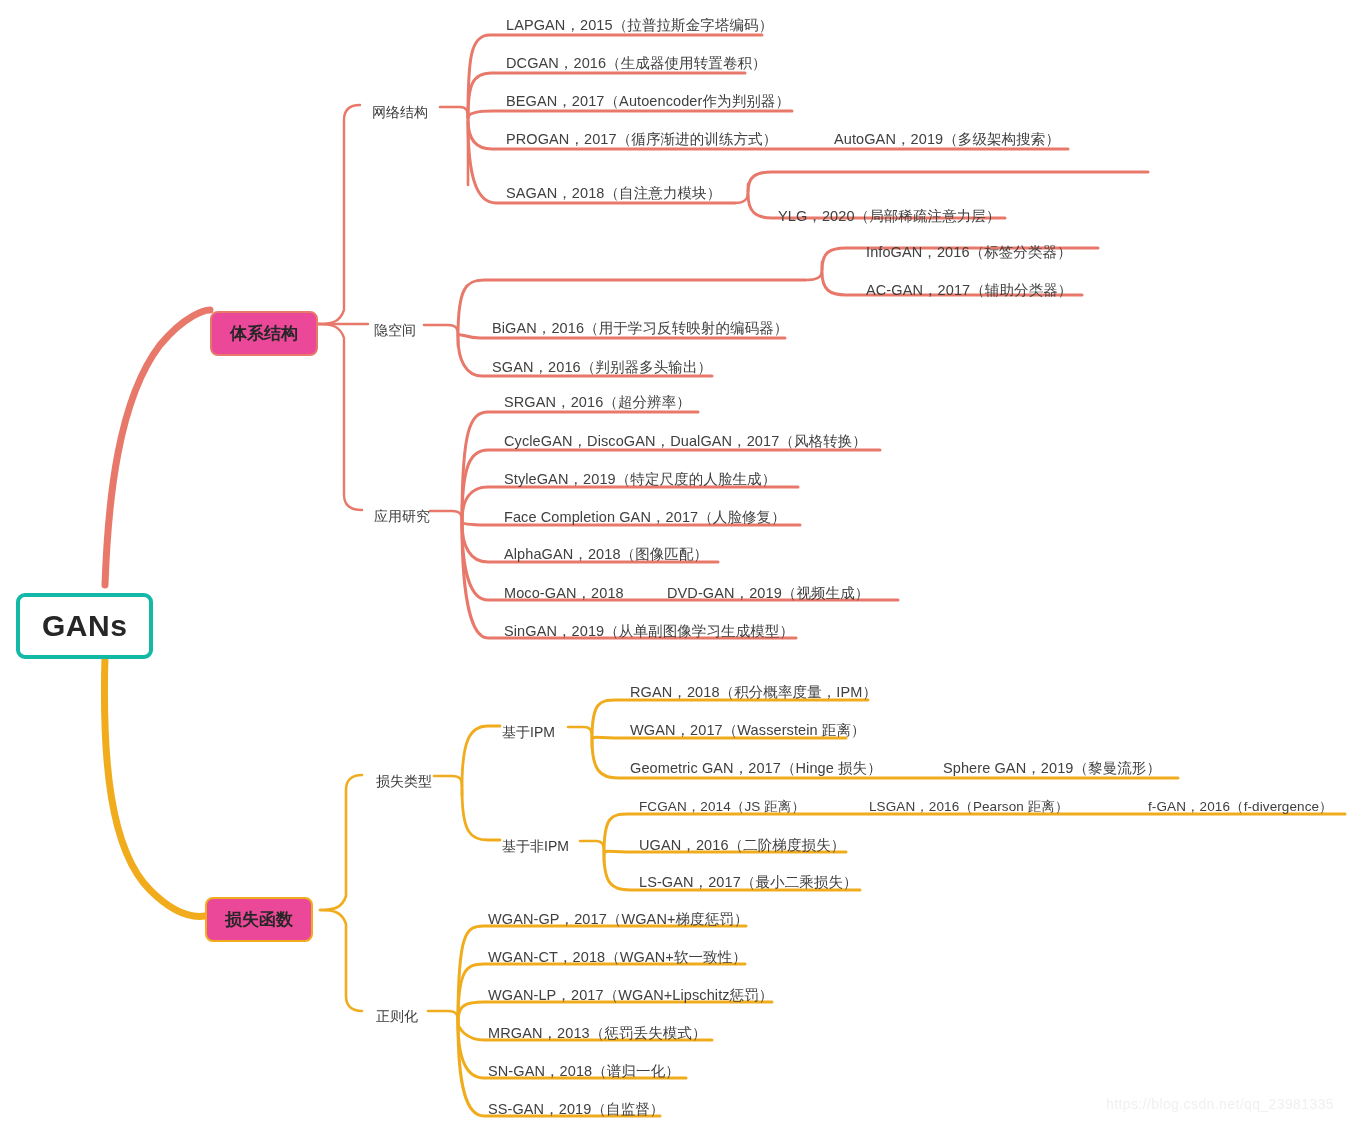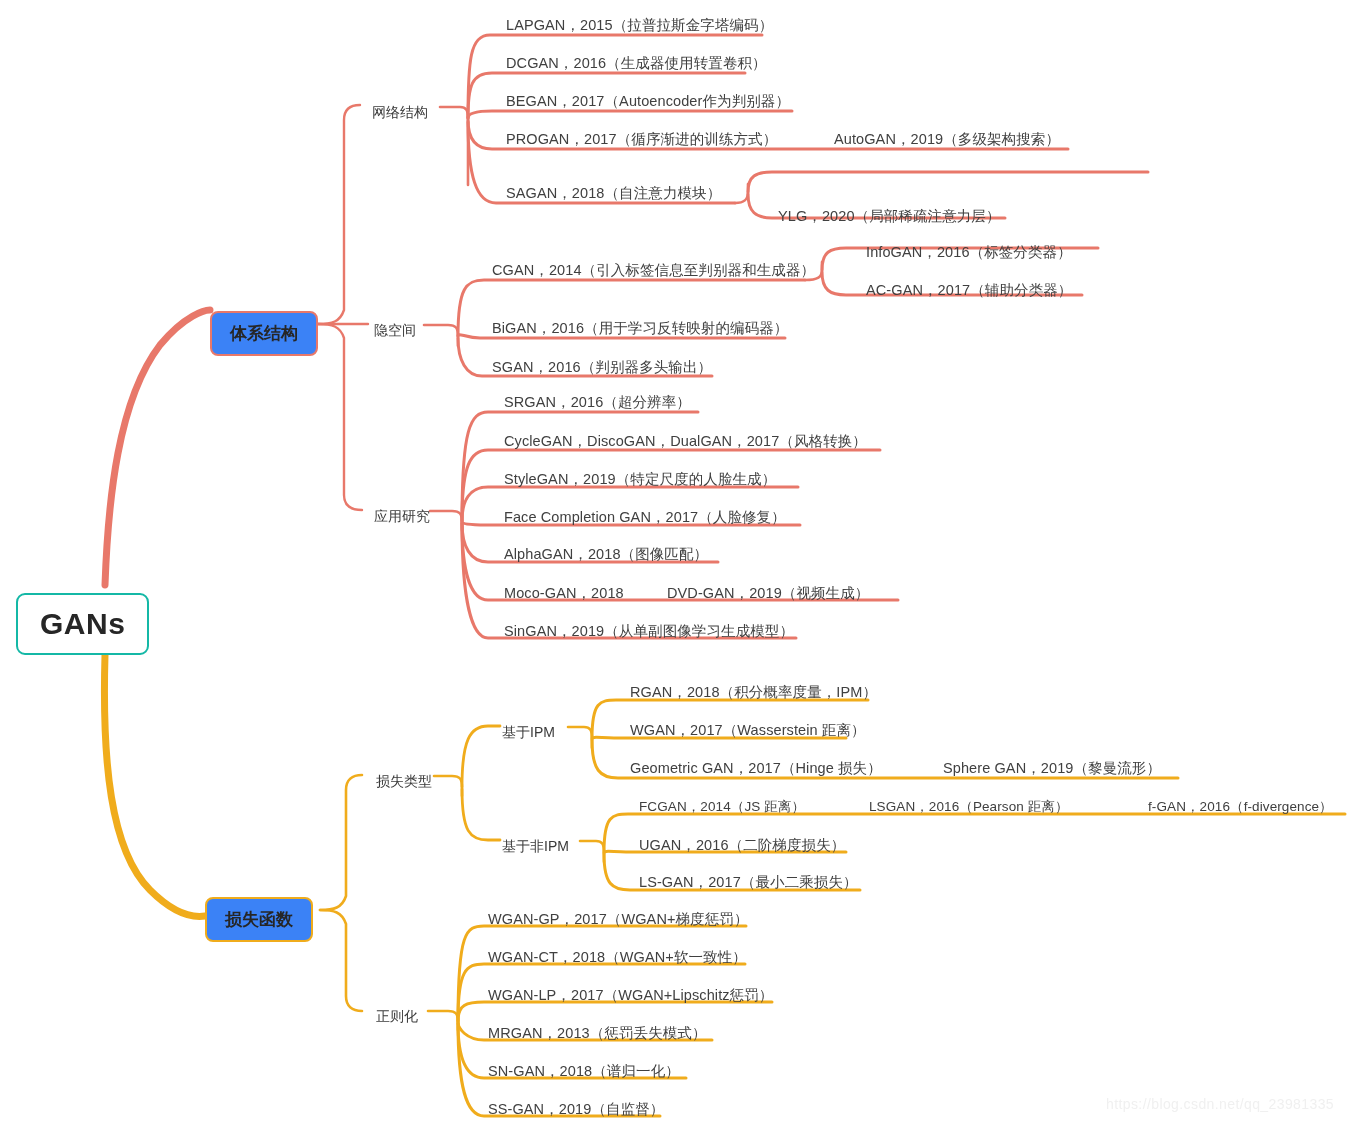--- a/index.html
+++ b/index.html
@@ -28,33 +28,33 @@
     pointer-events: none;
   }
   .node {
     position: absolute;
     box-sizing: border-box;
     white-space: nowrap;
     margin-top: 8px;
   }
   
   .root-node {
-    border: 2px solid #14b8a6;
+    border: 4px solid #14b8a6;
     border-radius: 9px;
     background: #ffffff;
     color: #262626;
     font-size: 30px;
     font-weight: bold;
     padding: 12px 22px;
     letter-spacing: 0.5px;
   }
   
   .l1-node {
     border-radius: 8px;
-    background: #3b82f6;
+    background: #ec4899;
     font-size: 17px;
     font-weight: bold;
     color: #262626;
     padding: 9px 18px;
     border: 2px solid #e8786a;
   }
   .l1-node.loss {
     border-color: #f0ac1c;
   }
   
@@ -186,21 +186,20 @@
   <div class="node l2-label" style="left:502px; top:830px;">基于非IPM</div>
 
   <div class="node leaf-text" style="left:506px; top:8px;">LAPGAN，2015（拉普拉斯金字塔编码）</div>
   <div class="node leaf-text" style="left:506px; top:46px;">DCGAN，2016（生成器使用转置卷积）</div>
   <div class="node leaf-text" style="left:506px; top:84px;">BEGAN，2017（Autoencoder作为判别器）</div>
   <div class="node leaf-text" style="left:506px; top:122px;">PROGAN，2017（循序渐进的训练方式）</div>
   <div class="node leaf-text" style="left:834px; top:122px;">AutoGAN，2019（多级架构搜索）</div>
   <div class="node leaf-text" style="left:506px; top:176px;">SAGAN，2018（自注意力模块）</div>
   <div class="node leaf-text" style="left:778px; top:199px;">YLG，2020（局部稀疏注意力层）</div>
 
-  <div class="node leaf-text" style="left:492px; top:253px;">CGAN，2014（引入标签信息至判别器和生成器）</div>
   <div class="node leaf-text" style="left:866px; top:235px;">InfoGAN，2016（标签分类器）</div>
   <div class="node leaf-text" style="left:866px; top:273px;">AC-GAN，2017（辅助分类器）</div>
   <div class="node leaf-text" style="left:492px; top:311px;">BiGAN，2016（用于学习反转映射的编码器）</div>
   <div class="node leaf-text" style="left:492px; top:350px;">SGAN，2016（判别器多头输出）</div>
 
   <div class="node leaf-text" style="left:504px; top:385px;">SRGAN，2016（超分辨率）</div>
   <div class="node leaf-text" style="left:504px; top:424px;">CycleGAN，DiscoGAN，DualGAN，2017（风格转换）</div>
   <div class="node leaf-text" style="left:504px; top:462px;">StyleGAN，2019（特定尺度的人脸生成）</div>
   <div class="node leaf-text" style="left:504px; top:500px;">Face Completion GAN，2017（人脸修复）</div>
   <div class="node leaf-text" style="left:504px; top:537px;">AlphaGAN，2018（图像匹配）</div>

